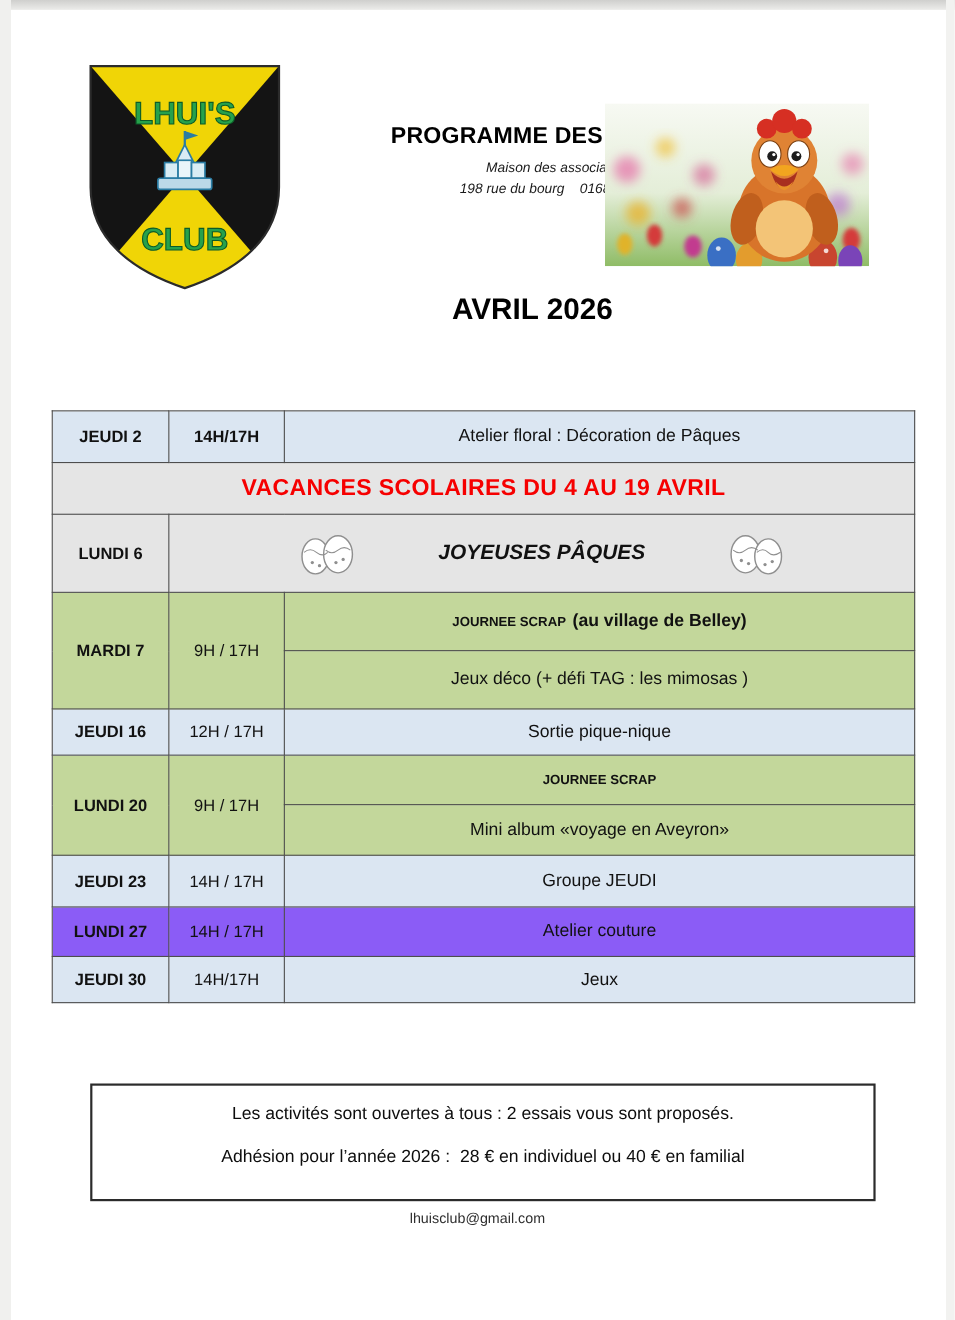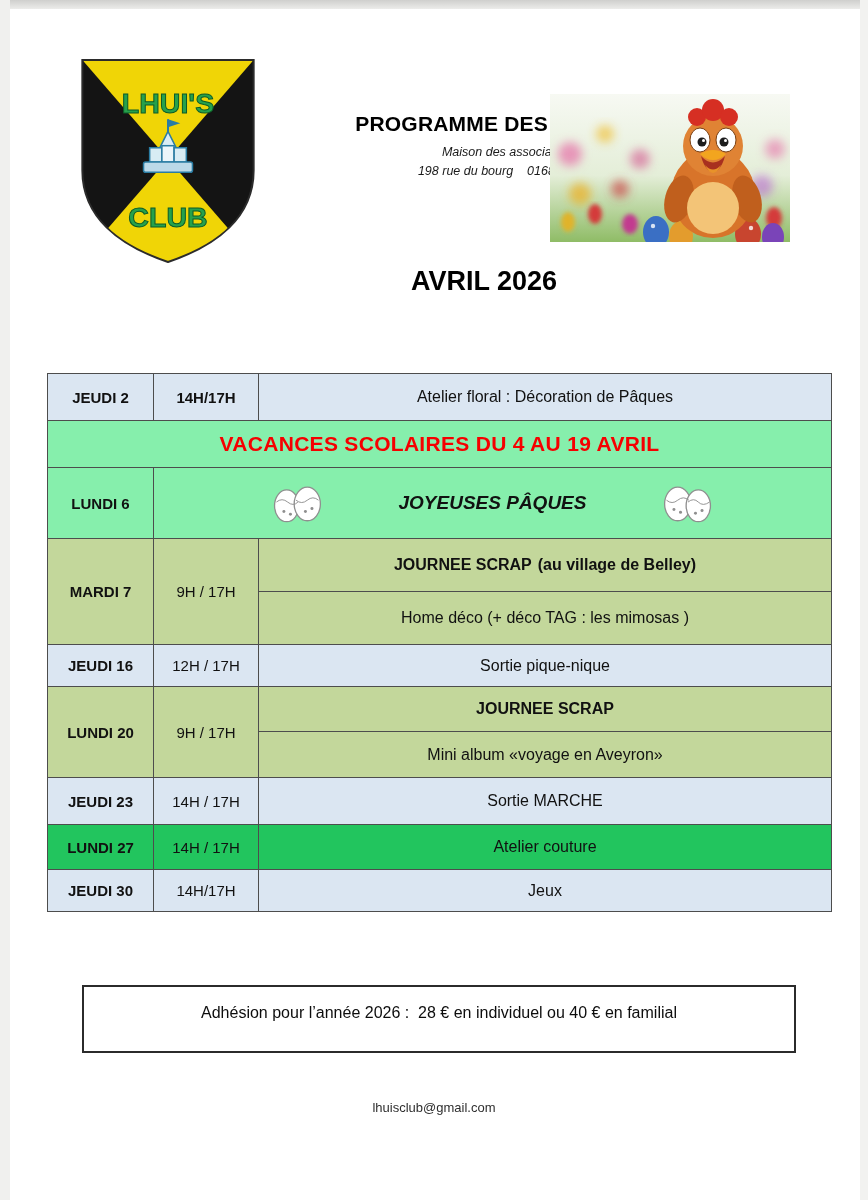--- a/index.html
+++ b/index.html
@@ -24,28 +24,28 @@
   .chicken{position:absolute;left:550px;top:94px;width:240px;height:148px;}
   .chicken svg{width:100%;height:100%;display:block;}
 
   .month{position:absolute;top:266px;left:0;width:100%;box-sizing:border-box;padding-left:100px;
     text-align:center;font-size:27px;font-weight:bold;color:#000;}
 
   table.schedule{position:absolute;top:373px;left:47px;width:784px;border-collapse:collapse;table-layout:fixed;}
   table.schedule td{border:1px solid #4d4d4d;text-align:center;vertical-align:middle;padding:2px 2px;box-sizing:border-box;}
   .bg-blue{background:#dbe6f2;}
   .bg-green{background:#c3d79b;}
-  .bg-peach{background:#22c55e;}
-  .bg-white{background:#86efac;}
+  .bg-peach{background:#8b5cf6;}
+  .bg-white{background:#e5e5e5;}
   td.day{font-weight:bold;font-size:15px;}
   td.time{font-size:15px;}
   td.time-bold{font-size:15px;font-weight:bold;}
   td.act{font-size:16px;}
   td.vacances{font-size:21px;font-weight:bold;color:#f60000;letter-spacing:0.3px;}
-  .scrap-title{font-weight:bold;font-size:16px;}
+  .scrap-title{font-weight:bold;font-size:12px;}
   .scrap-note{font-weight:bold;font-size:16px;margin-left:6px;}
   td.paques-cell{padding:0 0;}
   .paques-wrap{display:flex;align-items:center;justify-content:space-between;padding:0 112px;height:100%;}
   .paques-text{flex:1;text-align:center;font-weight:bold;font-style:italic;font-size:19px;}
   .eggs{width:58px;height:48px;flex:0 0 auto;}
   .eggs svg{width:100%;height:100%;display:block;}
 
   tr.h47 td{height:47px;}
   tr.h71 td{height:71px;}
   tr.h53 td{height:53px;}
@@ -211,52 +211,53 @@
       </td>
     </tr>
     <tr class="h53">
       <td class="day bg-green" rowspan="2">MARDI 7</td>
       <td class="time bg-green" rowspan="2">9H / 17H</td>
       <td class="act bg-green">
         <span class="scrap-title">JOURNEE SCRAP</span><span class="scrap-note">(au village de Belley)</span>
       </td>
     </tr>
     <tr class="h53">
-      <td class="act bg-green">Home déco (+ déco TAG : les mimosas )</td>
+      <td class="act bg-green">Jeux déco (+ défi TAG : les mimosas )</td>
     </tr>
     <tr class="h54">
       <td class="day bg-blue">JEUDI 16</td>
       <td class="time bg-blue">12H / 17H</td>
       <td class="act bg-blue">Sortie pique-nique</td>
     </tr>
     <tr class="h45">
       <td class="day bg-green" rowspan="2">LUNDI 20</td>
       <td class="time bg-green" rowspan="2">9H / 17H</td>
       <td class="act bg-green">
         <span class="scrap-title">JOURNEE SCRAP</span>
       </td>
     </tr>
     <tr class="h46">
       <td class="act bg-green">Mini album «voyage en Aveyron»</td>
     </tr>
     <tr class="h47">
       <td class="day bg-blue">JEUDI 23</td>
       <td class="time bg-blue">14H / 17H</td>
-      <td class="act bg-blue">Sortie MARCHE</td>
+      <td class="act bg-blue">Groupe JEUDI</td>
     </tr>
     <tr class="h45">
       <td class="day bg-peach">LUNDI 27</td>
       <td class="time bg-peach">14H / 17H</td>
       <td class="act bg-peach">Atelier couture</td>
     </tr>
     <tr class="h54">
       <td class="day bg-blue">JEUDI 30</td>
       <td class="time bg-blue">14H/17H</td>
       <td class="act bg-blue">Jeux</td>
     </tr>
   </tbody>
 </table>
 
 <div class="info-box">
+  <p>Les activités sont ouvertes à tous : 2 essais vous sont proposés.</p>
   <p>Adhésion pour l’année 2026 :  28 € en individuel ou 40 € en familial</p>
 </div>
 
 <div class="email">lhuisclub@gmail.com</div>
 
 </body></html>

